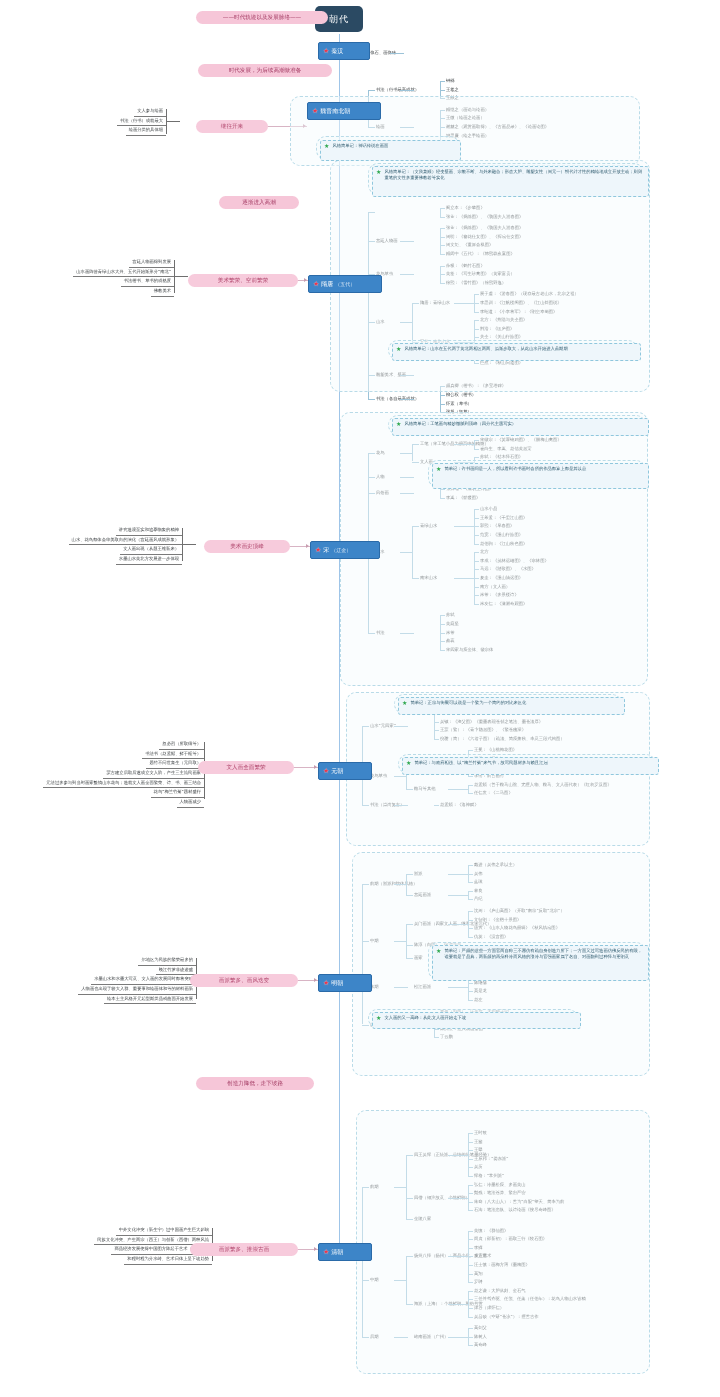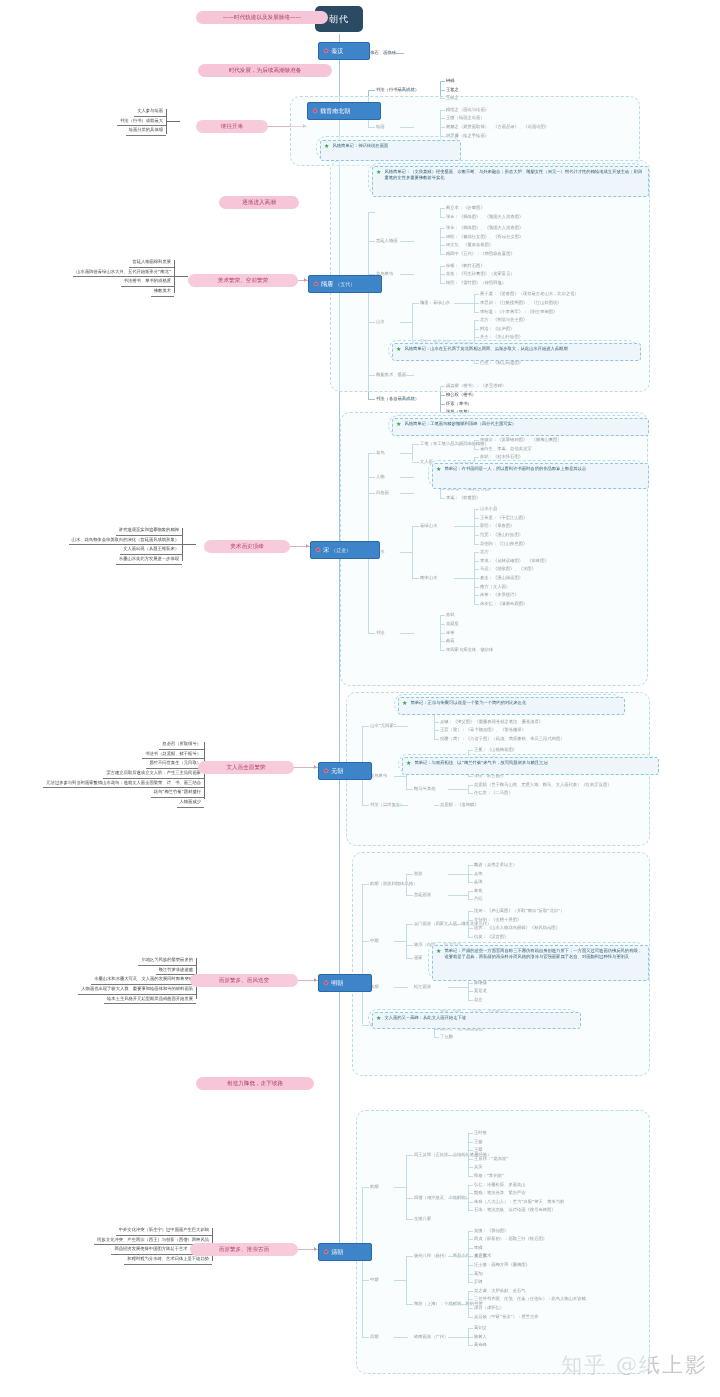--- a/index.html
+++ b/index.html
@@ -660,15 +660,14 @@
       <div class="row" style="left: 370px; top: 1333.8px;">后期</div>
       <div class="hline" style="left: 394px; top: 1336.8px; width: 14px;"></div>
       <div class="vline" style="left: 362px; top: 1186.75px; height: 150.05px;"></div>
       <div class="hline" style="left: 362px; top: 1186.75px; width: 7px;"></div>
       <div class="hline" style="left: 362px; top: 1280.05px; width: 7px;"></div>
       <div class="hline" style="left: 362px; top: 1336.8px; width: 7px;"></div>
       <div class="hline" style="left: 362px; top: 1251px; width: 0px;"></div>
       <div class="vline" style="left: 362px; top: 1251px; height: 10.775px;"></div>
     </div>
 
-  <div class="wm">知乎 @纸上影</div>
 
 </div>
 
 </body></html>

